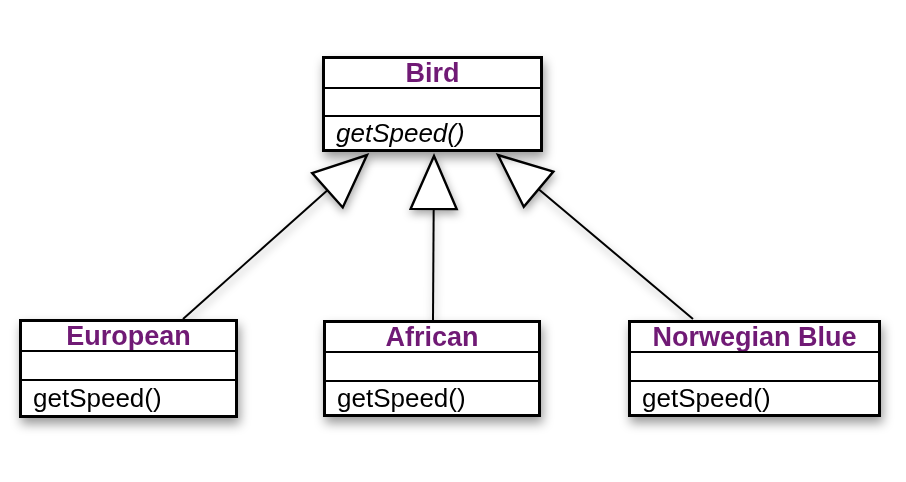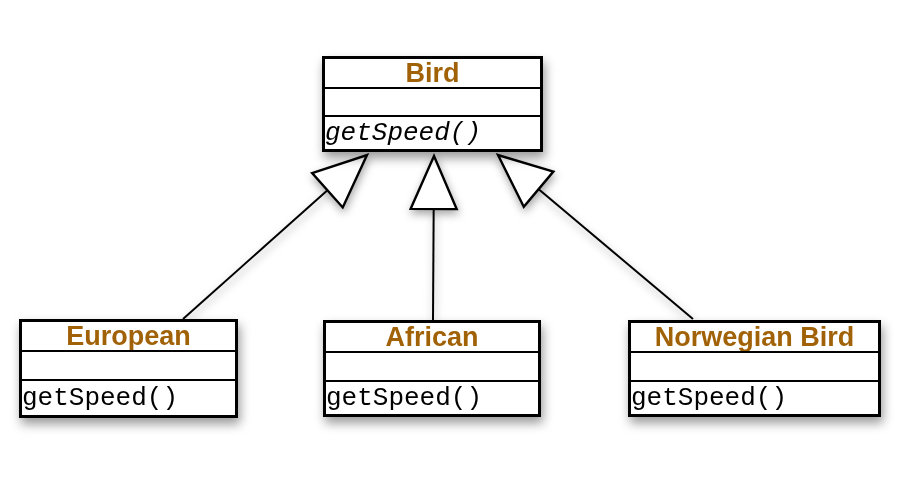--- a/index.html
+++ b/index.html
@@ -36,31 +36,31 @@
     box-sizing: border-box;
     display: flex;
     align-items: center;
     overflow: hidden;
     white-space: nowrap;
   }
   .compartment.name {
     justify-content: center;
     font-weight: bold;
     font-size: 27px;
-    color: #a16207;
+    color: #701a75;
   }
   .compartment.attrs {
     border-top: 2px solid #000000;
   }
   .compartment.methods {
     border-top: 2px solid #000000;
     flex: 1 1 auto;
+    padding-left: 11px;
     font-size: 26px;
     color: #000000;
-    font-family: Liberation Mono, monospace;
   }
   .compartment.methods.abstract {
     font-style: italic;
   }
   
   #box-bird { left: 322px; top: 56px; width: 221px; height: 96px; }
   #box-bird .name  { height: 28px; }
   #box-bird .attrs { height: 28px; }
   
   #box-european  { left: 19px;  top: 319px; width: 219px; height: 99px; }
@@ -97,18 +97,18 @@
     <div class="compartment methods">getSpeed()</div>
   </div>
 
   <div class="class-box sub" id="box-african">
     <div class="compartment name">African</div>
     <div class="compartment attrs"></div>
     <div class="compartment methods">getSpeed()</div>
   </div>
 
   <div class="class-box sub" id="box-norwegian">
-    <div class="compartment name">Norwegian Bird</div>
+    <div class="compartment name">Norwegian Blue</div>
     <div class="compartment attrs"></div>
     <div class="compartment methods">getSpeed()</div>
   </div>
 
 </div>
 
 </body></html>

